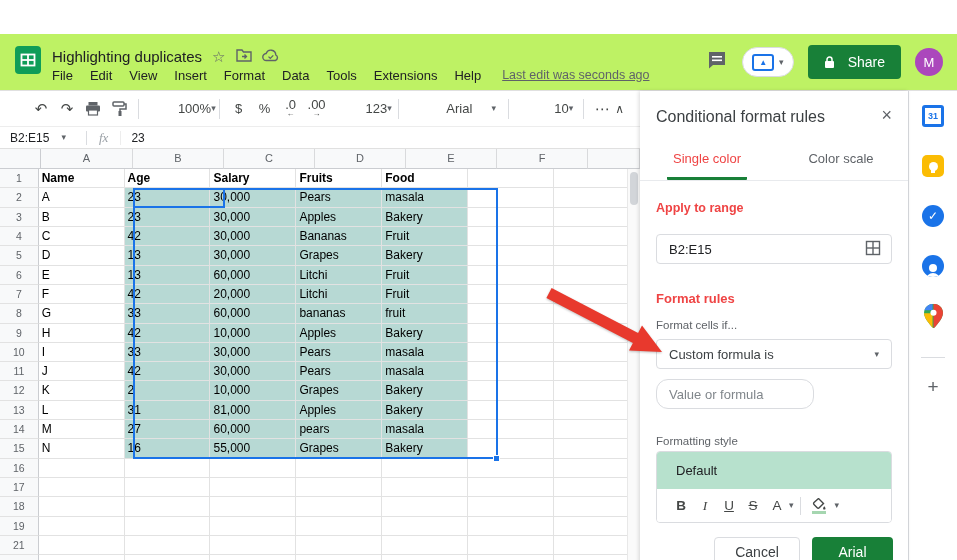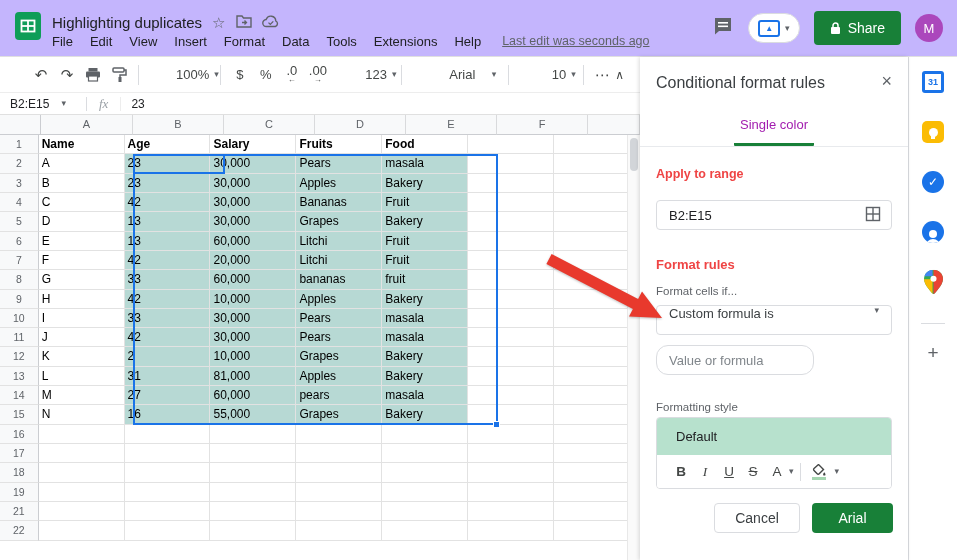--- a/index.html
+++ b/index.html
@@ -1,48 +1,48 @@
 <!DOCTYPE html>
 <html><head>
 <meta charset="utf-8">
 <style>
   * { margin:0; padding:0; box-sizing:border-box; }
   html,body { width:957px; height:560px; overflow:hidden; background:#fff;
     font-family:"Liberation Sans", sans-serif; color:#202124; }
   .page { position:relative; width:957px; height:560px; }
 
   
-  .topbar { height:57px; display:flex; align-items:center; border-bottom:1px solid #e0e0e0; background:#c4b5fd; }
+  .topbar { height:57px; display:flex; align-items:center; border-bottom:1px solid #e0e0e0; background:#bef264;margin-top:34px; }
   .logo { margin:0 10px 0 14px; flex:0 0 auto; }
   .title-block { flex:1 1 auto; min-width:0; }
   .title-row { display:flex; align-items:center; gap:10px; padding-top:6px; }
   .doc-title { font-size:15px; color:#202124; }
   .title-ico { color:#5f6368; font-size:15px; line-height:1; }
   .menu-row { display:flex; align-items:center; gap:17px; margin-top:3px; font-size:13px; color:#202124; }
   .menu-item { cursor:default; }
   .last-edit { color:#5f6368; text-decoration:underline; margin-left:4px; font-size:12.5px; }
   .top-actions { display:flex; align-items:center; gap:14px; margin-right:14px; }
   .present-pill { display:flex; align-items:center; gap:5px; border:1px solid #dadce0; border-radius:16px; height:30px; padding:0 9px; background:#fff; }
   .present-box { width:22px; height:17px; border:2px solid #1a73e8; border-radius:3px; display:flex; align-items:center; justify-content:center; color:#1a73e8; font-size:8px; }
   .caret { color:#5f6368; font-size:9px; line-height:1; }
-  .share-btn { display:flex; align-items:center; gap:7px; background:#188038; color:#fff; border:none; border-radius:4px; height:34px; padding:0 16px; font-size:14px; font-weight:500; font-family:inherit; }
+  .share-btn { display:flex; align-items:center; gap:13px; background:#188038; color:#fff; border:none; border-radius:4px; height:34px; padding:0 16px; font-size:14px; font-weight:500; font-family:inherit; }
   .avatar { width:28px; height:28px; border-radius:50%; background:#ab47bc; color:#fff; display:flex; align-items:center; justify-content:center; font-size:13px; font-weight:500; }
 
   
   .body-row { display:flex; height:503px; }
   .left-col { width:640px; display:flex; flex-direction:column; }
   .panel { position:relative; width:268px; background:#fff; box-shadow:-1px 0 4px rgba(0,0,0,.15); z-index:5; }
   .side-rail { width:49px; border-left:1px solid #dadce0; display:flex; flex-direction:column; align-items:center; padding-top:12px; }
 
   
   .toolbar { height:36px; display:flex; align-items:center; gap:0; padding-left:28px; font-size:13px; color:#444746; border-bottom:1px solid #ededed; }
   .tb { display:flex; align-items:center; justify-content:center; height:24px; min-width:26px; border-radius:4px; color:#444746; }
   .tb-txt { font-size:13px; }
   .tb-sep { width:1px; height:20px; background:#dadce0; margin:0 6px; }
-  .tb-drop { display:flex; align-items:center; gap:5px; padding:0 6px;margin-left:36px; }
+  .tb-drop { display:flex; align-items:center; padding:0 6px;margin-left:36px; }
   .dec { display:flex; flex-direction:column; align-items:center; line-height:.8; }
   .dec small { font-size:8px; color:#444746; }
   .tb-spacer { flex:1; }
   .collapse { margin-right:16px; color:#444746; font-size:12px; }
   .undo-redo { font-size:15px; }
 
   
   .fbar { height:22px; display:flex; align-items:center; border-bottom:1px solid #e0e0e0; font-size:12px; }
   .name-box { display:flex; align-items:center; width:86px; padding-left:10px; gap:12px; color:#202124; }
   .fbar-sep { width:1px; height:14px; background:#dadce0; }
@@ -66,27 +66,27 @@
   .fill-handle { position:absolute; left:493px; top:306px; width:7px; height:7px; background:#1a73e8; border:1px solid #fff; }
   .vscroll-track { position:absolute; right:0; top:20px; bottom:0; width:13px; background:#fafafa; border-left:1px solid #e8e8e8; }
   .vscroll-thumb { position:absolute; right:2px; top:3px; width:8px; height:33px; background:#d2d5d9; border-radius:4px; }
 
   
   .panel-title { position:absolute; top:17px; left:16px; font-size:16px; color:#3c4043; }
   .panel-close { position:absolute; top:15px; right:16px; font-size:18px; color:#5f6368; line-height:1; }
   .tabs { position:absolute; top:52px; left:0; right:0; height:38px; display:flex; border-bottom:1px solid #e8eaed; }
   .tab { flex:1; text-align:center; font-size:13px; color:#5f6368; padding-top:8px; }
   .tab .tab-label { display:inline-block; padding:0 6px 11px 6px; }
-  .tab.active { color:#a21caf; font-weight:500; }
+  .tab.active { color:#ef4444; font-weight:500; }
   .tab.active .tab-label { border-bottom:3px solid #188038; border-radius:1px; }
   .p-label-strong { position:absolute; left:16px; font-size:12.5px; font-weight:600; color:#ef4444; }
   .p-label-gray { position:absolute; left:16px; font-size:11.5px; color:#5f6368; }
   .range-box { position:absolute; top:143px; left:16px; width:236px; height:30px; border:1px solid #dadce0; border-radius:4px; display:flex; align-items:center; padding:0 10px 0 12px; font-size:13px; color:#202124; }
   .range-box .grid-ico { margin-left:auto; }
-  .cond-drop { position:absolute; top:248px; left:16px; width:236px; height:30px; border:1px solid #dadce0; border-radius:4px; display:flex; align-items:flex-start; padding:0 12px; font-size:13px; color:#3c4043; }
+  .cond-drop { position:absolute; top:248px; left:16px; width:236px; height:30px; border:1px solid #dadce0; border-radius:4px; display:flex; align-items:center; padding:0 12px; font-size:13px; color:#3c4043; }
   .cond-drop .caret { margin-left:auto; }
   .value-input { position:absolute; top:288px; left:16px; width:158px; height:30px; border:1px solid #dadce0; border-radius:12px; padding:0 12px; font-size:13px; color:#202124; font-family:inherit; outline:none; }
   .value-input::placeholder { color:#80868b; }
   .style-box { position:absolute; top:360px; left:16px; width:236px; border:1px solid #dadce0; border-radius:4px; overflow:hidden; }
   .style-preview { height:37px; background:#b7e1cd; display:flex; align-items:center; padding-left:19px; font-size:13px; color:#202124; }
   .style-toolbar { height:33px; display:flex; align-items:center; gap:0; padding-left:12px; background:#fff; }
   .st-btn { min-width:24px; height:24px; display:flex; align-items:center; justify-content:center; font-size:13.5px; color:#444746; }
   .st-bold { font-weight:bold; }
   .st-italic { font-style:italic; font-family:"Liberation Serif", serif; }
   .st-under { text-decoration:underline; }
@@ -490,20 +490,23 @@
     </div>
 
     <div class="panel">
       <div class="panel-title">Conditional format rules</div>
       <div class="panel-close">×</div>
 
       <div class="tabs">
         <div class="tab active">
           <span class="tab-label">Single color</span>
         </div>
+        <div class="tab">
+          <span class="tab-label">Color scale</span>
+        </div>
       </div>
 
       <div class="p-label-strong" style="top:110px;">Apply to range</div>
       <div class="range-box">
         <span>B2:E15</span>
         <span class="grid-ico">
           <svg width="16" height="16" viewBox="0 0 16 16">
               <g stroke="#5f6368" stroke-width="1.4" fill="none">
                 <rect x="1.5" y="1.5" width="13" height="13"></rect>
                 <line x1="1.5" y1="8" x2="14.5" y2="8"></line>

